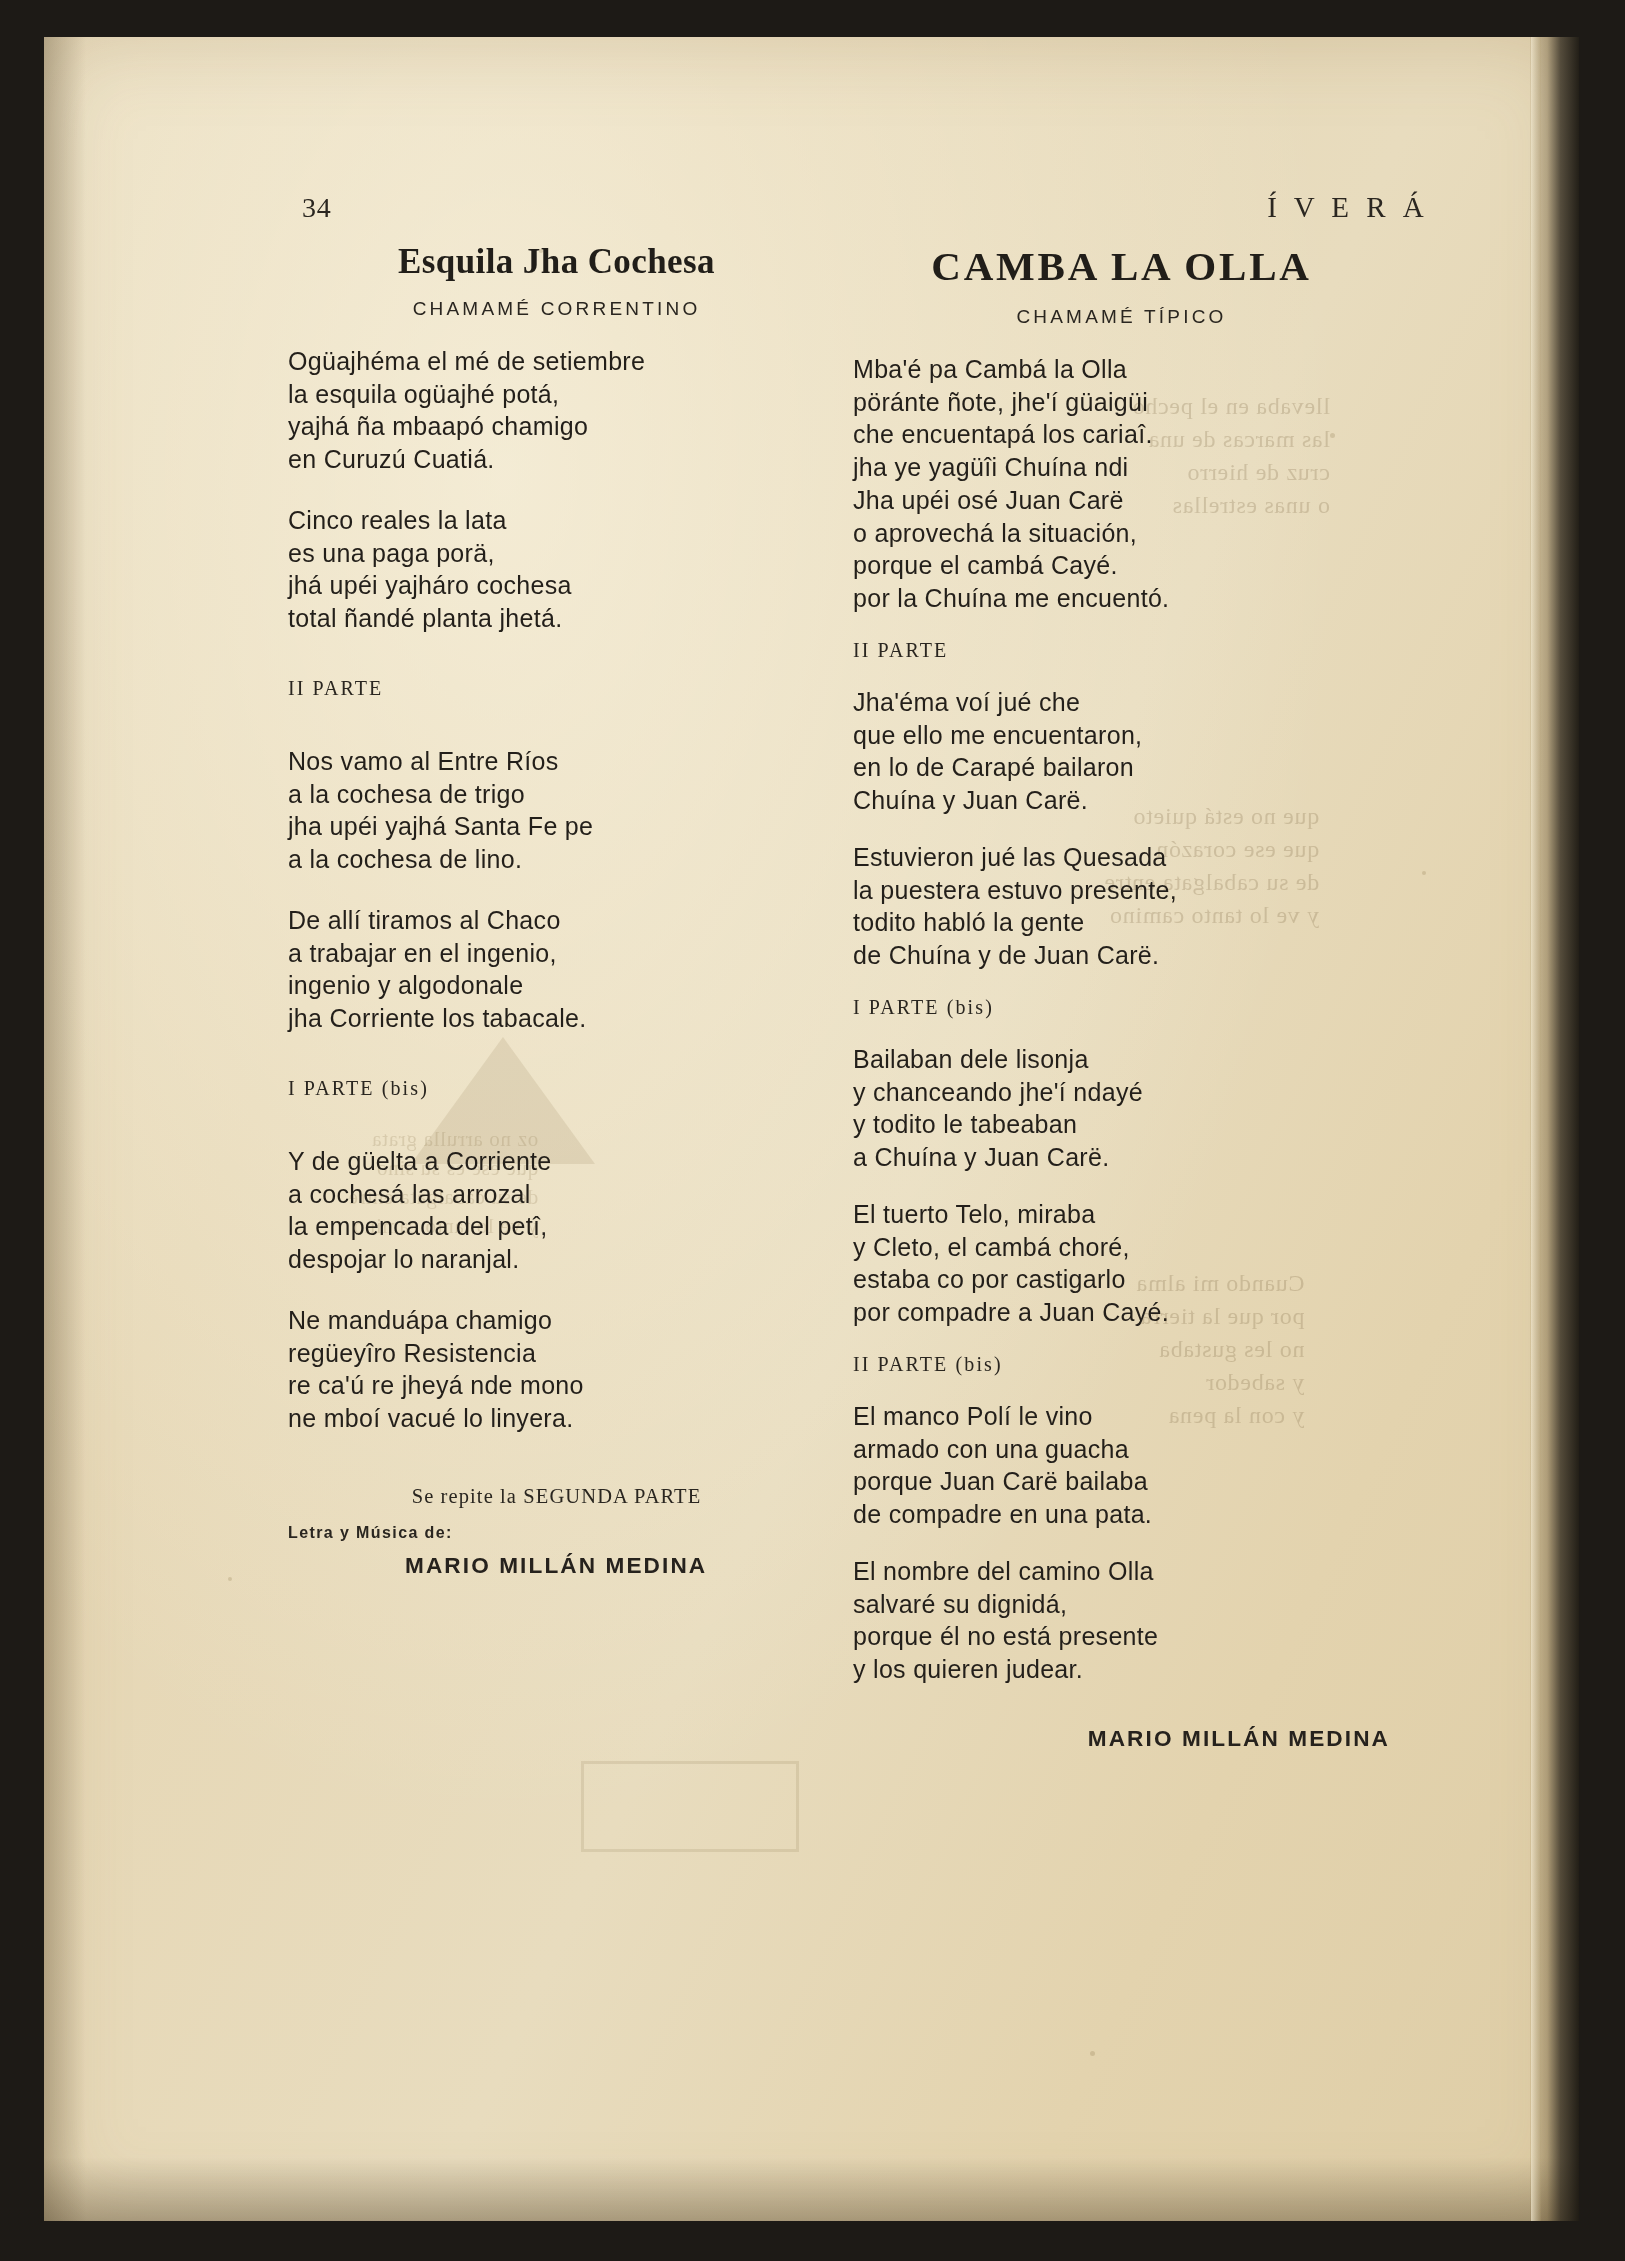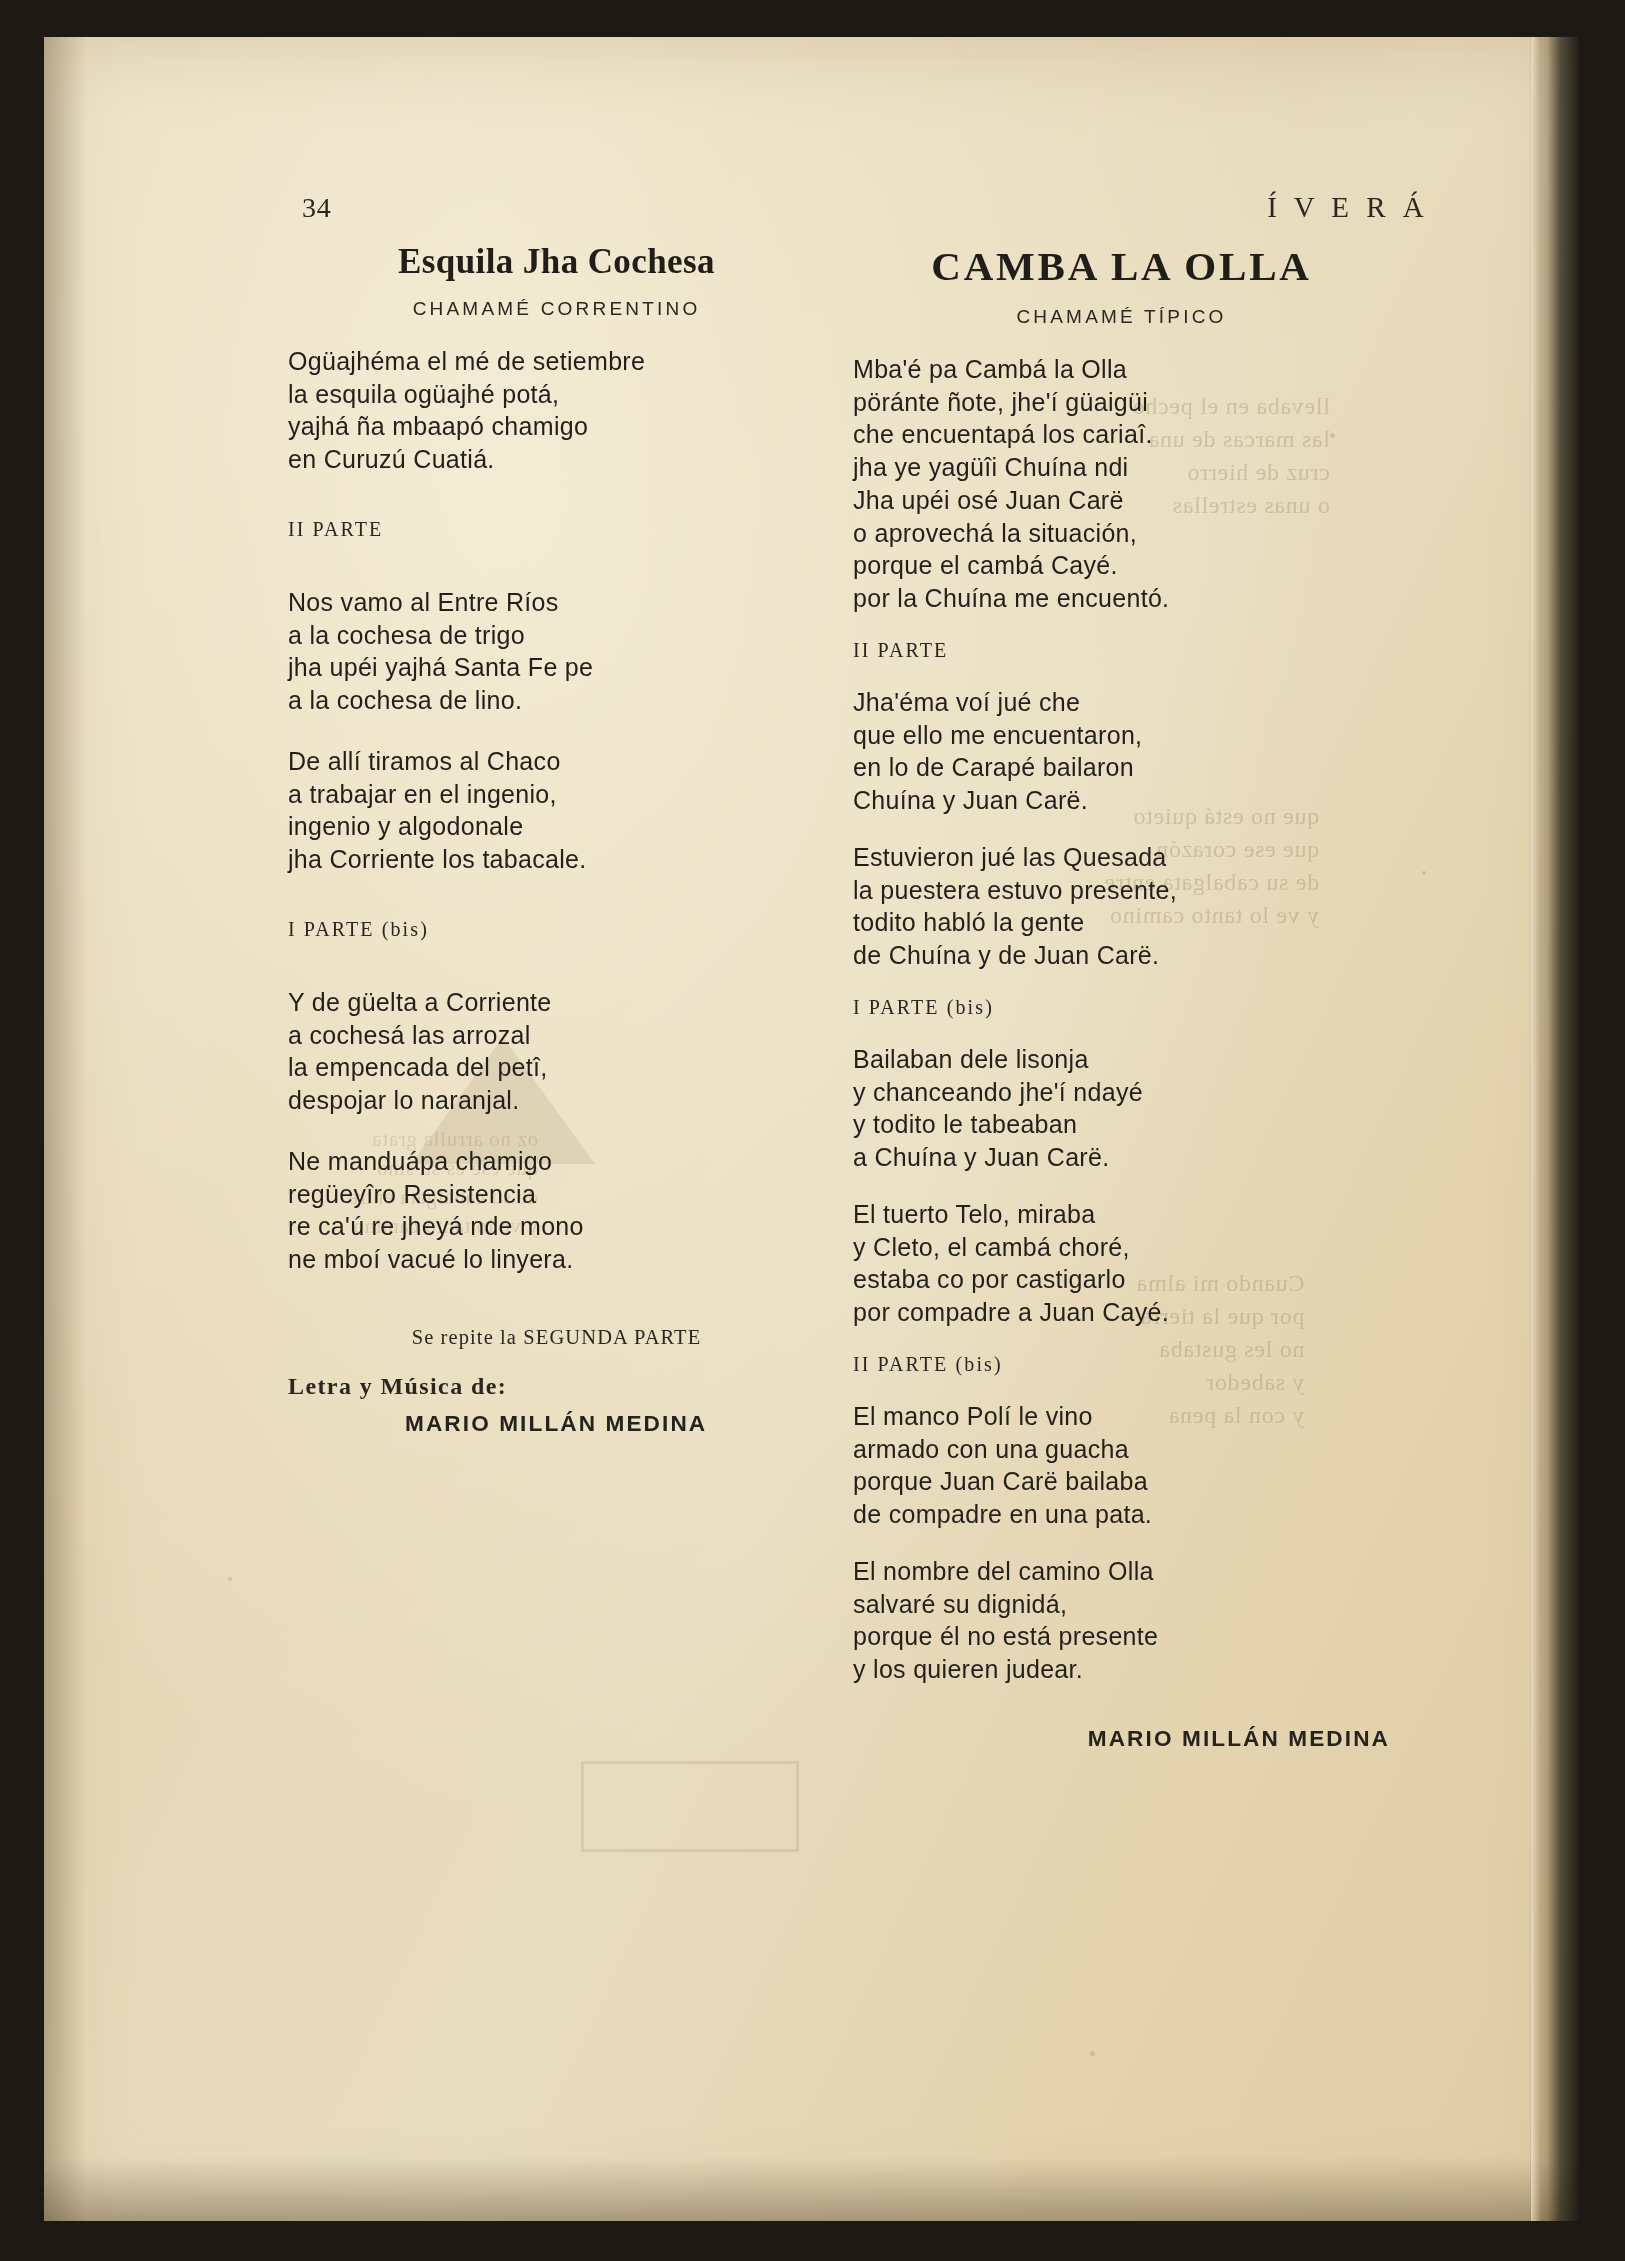--- a/index.html
+++ b/index.html
@@ -165,26 +165,25 @@
   .repeat-note {
     text-align: center;
     font-family: "Liberation Serif", serif;
     font-size: 20.5px;
     letter-spacing: 1.1px;
     margin-top: 50px;
     color: #2a2620;
   }
 
   .credit-label {
-    font-size: 24px;
+    font-size: 16px;
     letter-spacing: 1.4px;
-    margin-top: 24px;
+    margin-top: 16px;
     color: #2a2620;
     font-weight: bold;
-    font-family: Liberation Serif, serif;
   }
   .credit-name {
     font-size: 22.6px;
     letter-spacing: 2.1px;
     font-weight: bold;
     color: #26221d;
     margin-top: 11.3px;
   }
   #credit-left .credit-name { margin-left: 117px; }
   #credit-right { text-align: right; margin-top: 40px; }
@@ -270,20 +269,24 @@
       </div>
 
       <div class="col" id="col-left">
         <div class="song-title" id="title-left">Esquila Jha Cochesa</div>
         <div class="subtitle">CHAMAMÉ CORRENTINO</div>
 
         <div class="stanza">Ogüajhéma el mé de setiembre
 la esquila ogüajhé potá,
 yajhá ña mbaapó chamigo
 en Curuzú Cuatiá.</div>
+        <div class="stanza">Cinco reales la lata
+es una paga porä,
+jhá upéi yajháro cochesa
+total ñandé planta jhetá.</div>
 
         <div class="part-label">II PARTE</div>
 
         <div class="stanza">Nos vamo al Entre Ríos
 a la cochesa de trigo
 jha upéi yajhá Santa Fe pe
 a la cochesa de lino.</div>
         <div class="stanza">De allí tiramos al Chaco
 a trabajar en el ingenio,
 ingenio y algodonale

